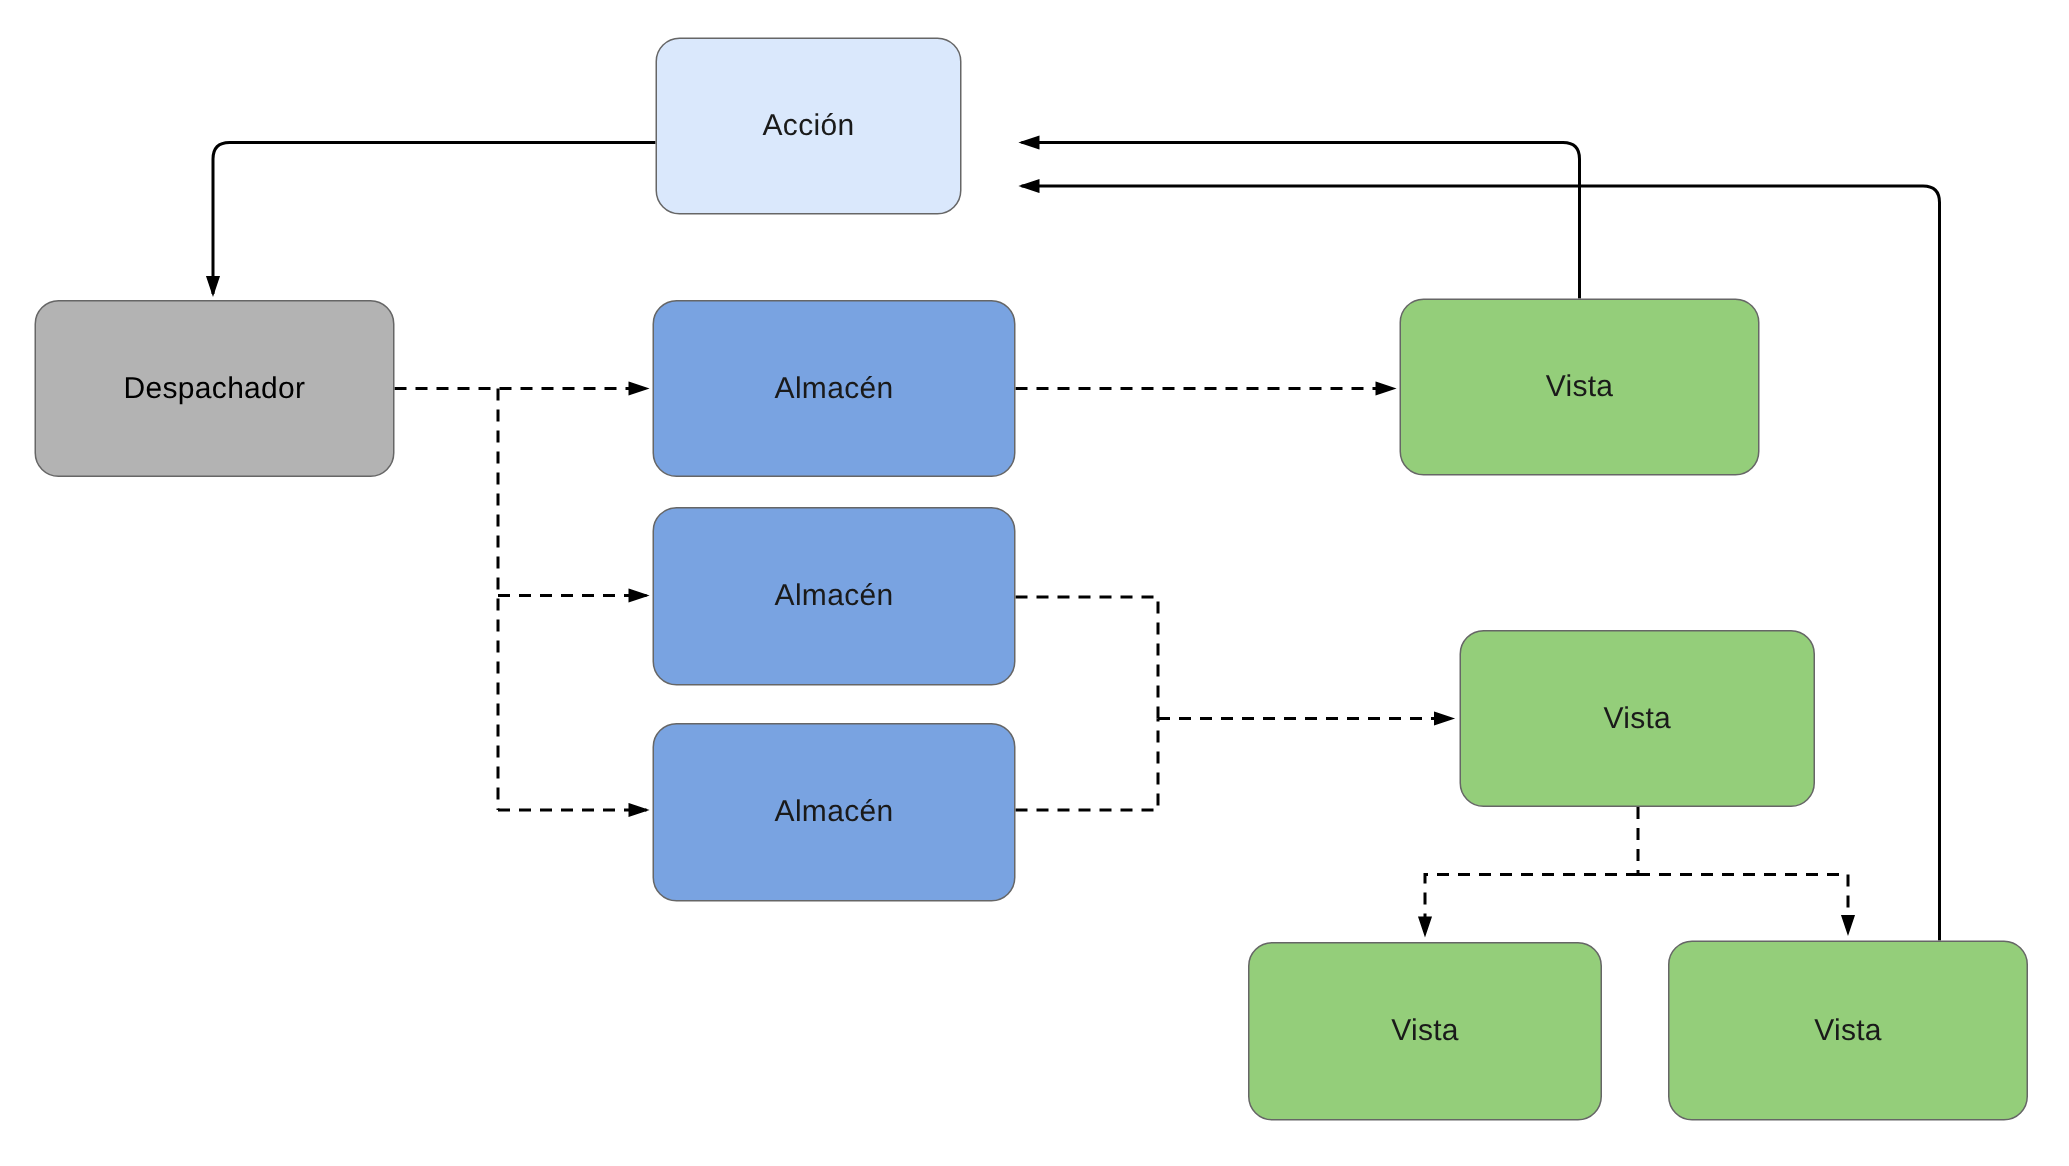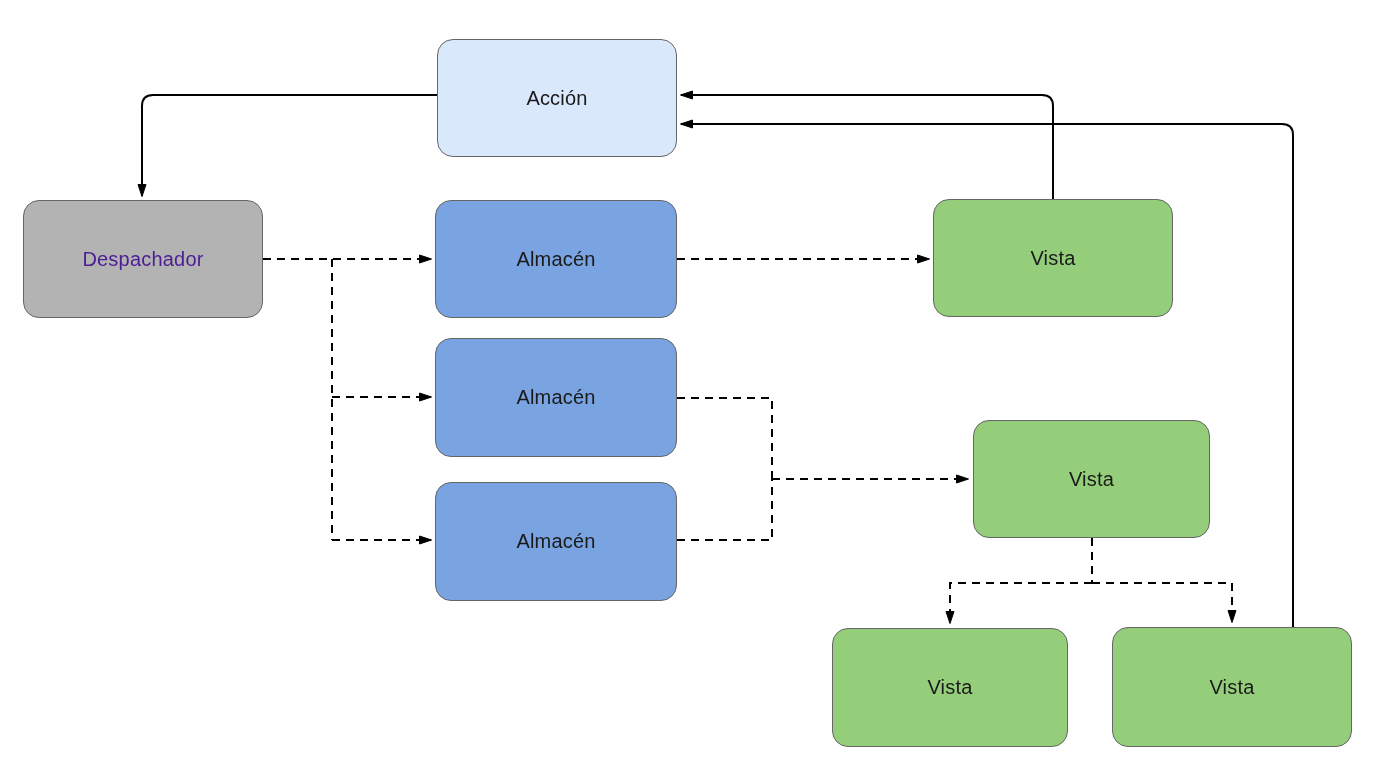--- a/index.html
+++ b/index.html
@@ -46,24 +46,24 @@
         <path d="M677,259 L929,259" class="edge dashed" stroke="#000000" marker-end="url(#arrowhead)"></path>
         <path d="M677,398 L772,398 L772,479" class="edge dashed" stroke="#000000"></path>
         <path d="M677,540 L772,540 L772,479" class="edge dashed" stroke="#000000"></path>
         <path d="M772,479 L968,479" class="edge dashed" stroke="#000000" marker-end="url(#arrowhead)"></path>
         <path d="M1092,538 L1092,583" class="edge dashed" stroke="#000000"></path>
         <path d="M1092,583 L950,583 L950,623" class="edge dashed" stroke="#000000" marker-end="url(#arrowhead)"></path>
         <path d="M1092,583 L1232,583 L1232,622" class="edge dashed" stroke="#000000" marker-end="url(#arrowhead)"></path>
       </g>
   </svg>
   <div id="nodes">
-      <div class="node" style="left: 437px; top: 39px; width: 240px; height: 118px; background: rgb(218, 232, 252); border-color: rgb(102, 102, 102); font-size: 20px; color: rgb(26, 26, 26);">
+      <div class="node" style="left: 437px; top: 25px; width: 204px; height: 118px; background: rgb(218, 232, 252); border-color: rgb(102, 102, 102); font-size: 20px; color: rgb(26, 26, 26);">
         <span class="node-label">Acción</span>
       </div>
-      <div class="node" style="left: 23px; top: 200px; width: 240px; height: 118px; background: rgb(179, 179, 179); border-color: rgb(102, 102, 102); font-size: 20px; color: #4c1d95;">
+      <div class="node" style="left: 23px; top: 200px; width: 240px; height: 118px; background: rgb(179, 179, 179); border-color: rgb(102, 102, 102); font-size: 20px; color: #000000;">
         <span class="node-label">Despachador</span>
       </div>
       <div class="node" style="left: 435px; top: 200px; width: 242px; height: 118px; background: rgb(121, 163, 225); border-color: rgb(102, 102, 102); font-size: 20px; color: rgb(26, 26, 26);">
         <span class="node-label">Almacén</span>
       </div>
       <div class="node" style="left: 435px; top: 338px; width: 242px; height: 119px; background: rgb(121, 163, 225); border-color: rgb(102, 102, 102); font-size: 20px; color: rgb(26, 26, 26);">
         <span class="node-label">Almacén</span>
       </div>
       <div class="node" style="left: 435px; top: 482px; width: 242px; height: 119px; background: rgb(121, 163, 225); border-color: rgb(102, 102, 102); font-size: 20px; color: rgb(26, 26, 26);">
         <span class="node-label">Almacén</span>

